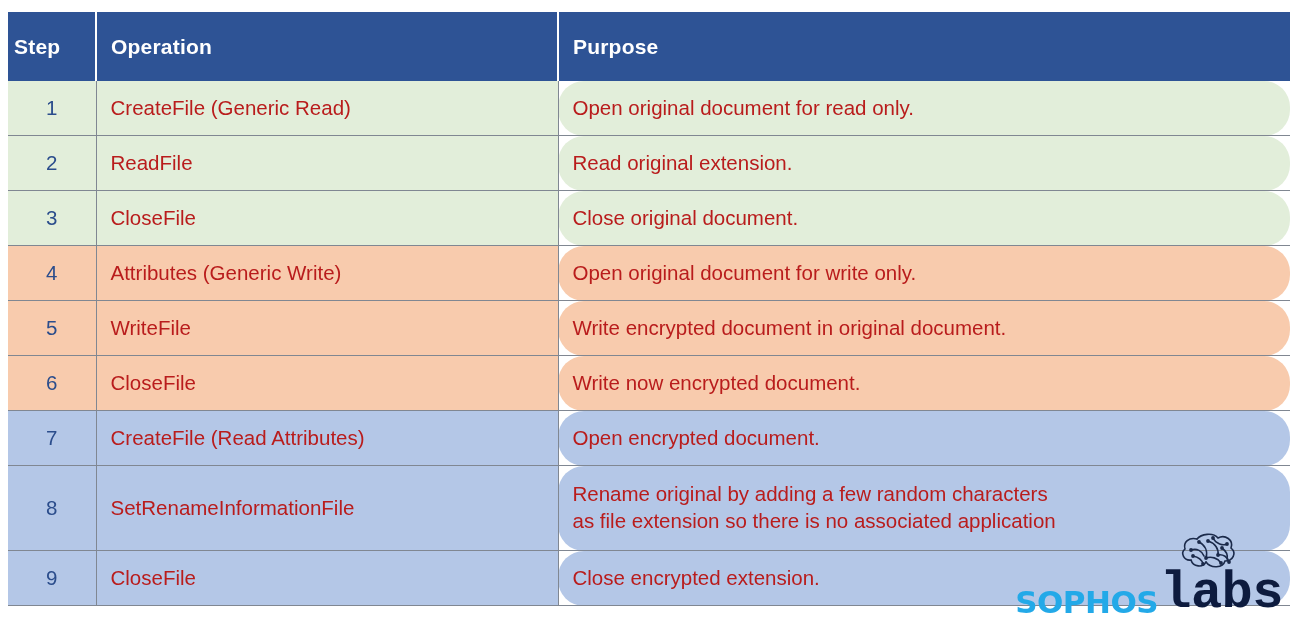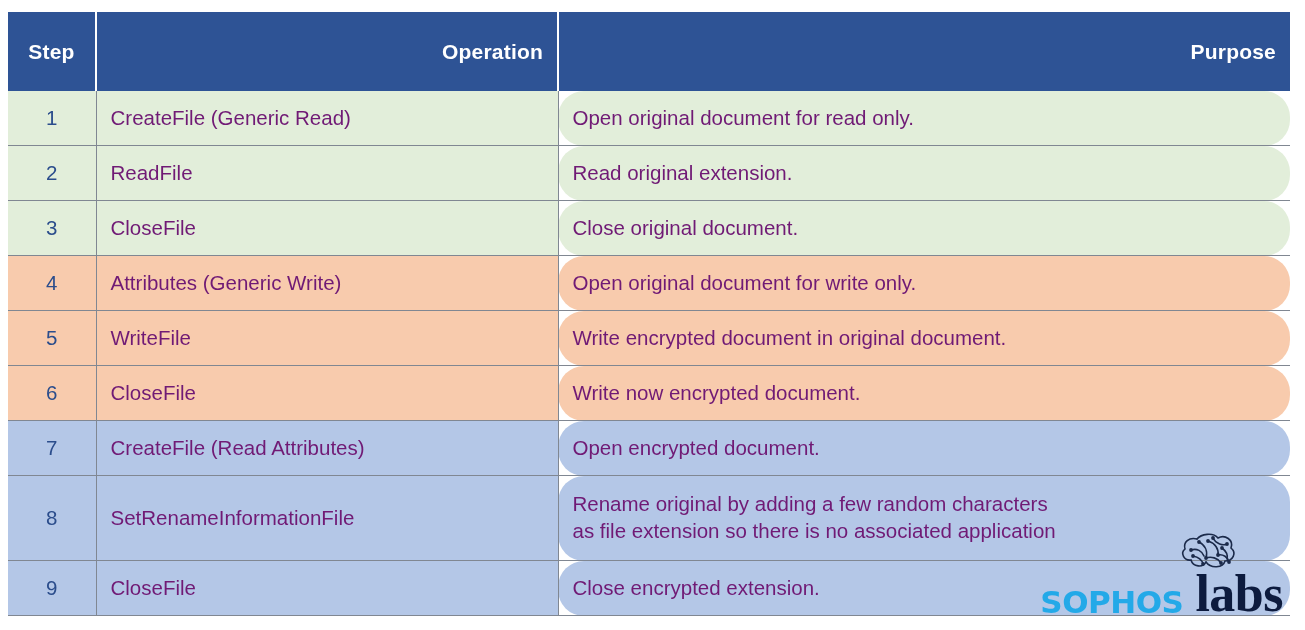--- a/index.html
+++ b/index.html
@@ -31,32 +31,32 @@
   table.steps-table col.col-step    { width: 88px; }
   table.steps-table col.col-op      { width: 462px; }
   table.steps-table col.col-purpose { width: 732px; }
 
   thead th {
     background: #2E5395;
     color: #ffffff;
     font-size: 21px;
     font-weight: bold;
     height: 55px;
-    padding: 0 14px;
-    text-align: right;
+    padding: 7px 14px;
+    text-align: left;
     vertical-align: middle;
     border-right: 2px solid #ffffff;
     letter-spacing: 0.2px;
   }
-  thead th.th-step { text-align: center; padding: 12px 6px; }
+  thead th.th-step { text-align: left; padding: 0 6px; }
   thead th:last-child { border-right: none; }
 
   tbody td {
     font-size: 20.5px;
-    color: #701a75;
+    color: #b91c1c;
     height: 54px;
     padding: 0 14px;
     vertical-align: middle;
     border-bottom: 1px solid #808792;
     border-right: 1px solid #808792;
   }
   tbody td:last-child { border-right: none; border-radius: 26px; }
   tbody tr:last-child td { border-bottom: 1px solid #808792; }
 
   td.cell-step {
@@ -106,26 +106,26 @@
   #logo .w-sophos {
     font-family: "DejaVu Sans", sans-serif;
     font-size: 44px;
     font-weight: bold;
     color: #23A9E8;
     text-transform: lowercase;
     font-variant: small-caps;
     line-height: 1;
   }
   #logo .w-labs {
-    font-family: Liberation Serif, serif;
+    font-family: Liberation Mono, monospace;
     font-size: 52px;
     font-weight: bold;
     color: #0D1B3E;
     line-height: 1;
-    margin-left: 12px;
+    margin-left: 2px;
   }
 </style>
 </head>
 <body>
 
 <div id="table-wrap">
   <table class="steps-table">
     <colgroup>
       <col class="col-step">
       <col class="col-op">

